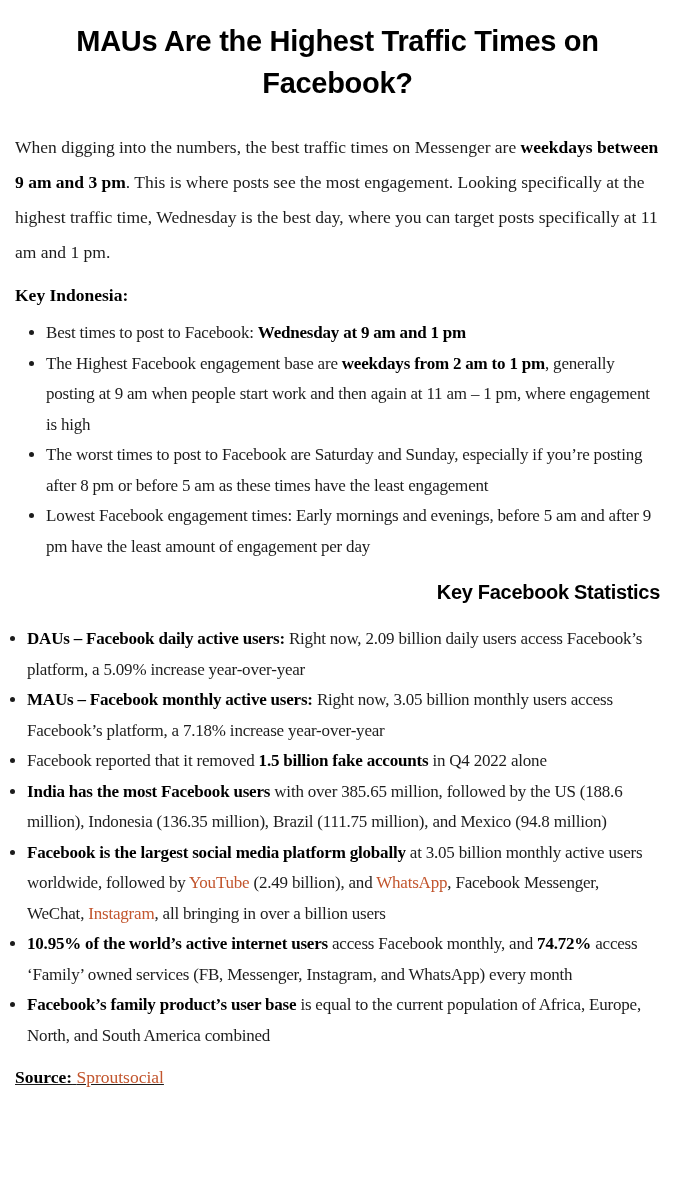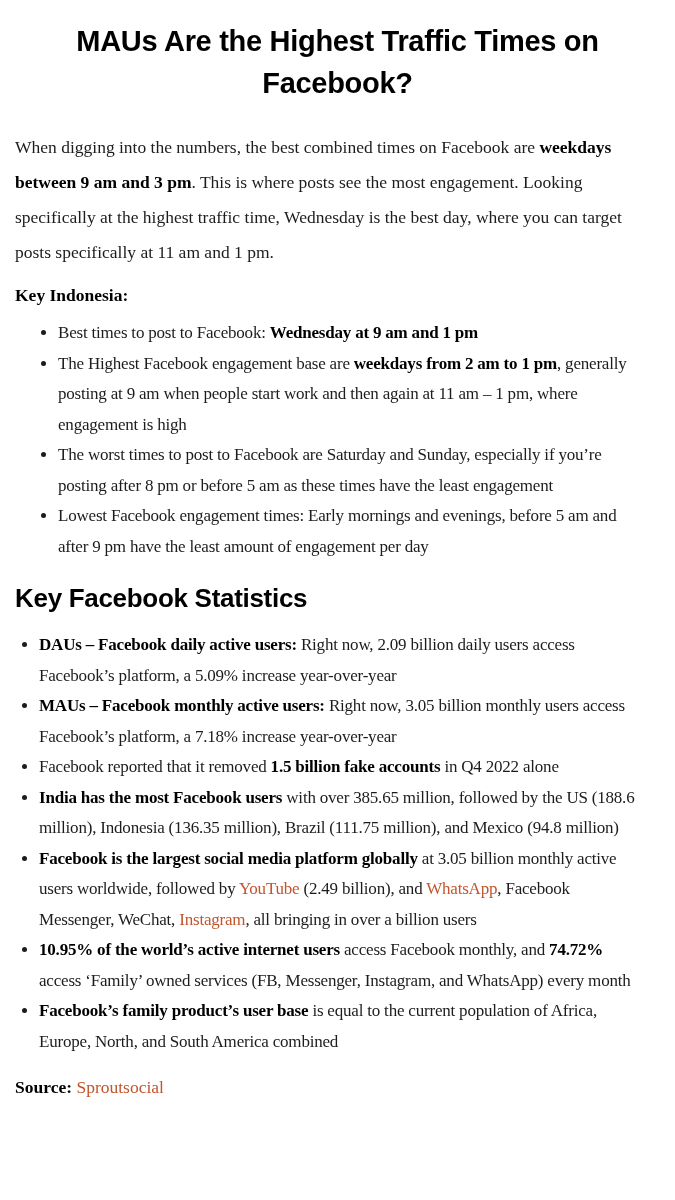--- a/index.html
+++ b/index.html
@@ -34,62 +34,63 @@
   p.ks-label {
     margin: 10px 0 0 0;
     font-size: 17.5px;
     line-height: 30px;
     font-weight: bold;
     color: var(--heading, #000000);
   }
 
   ul.bullet-list {
     list-style: disc outside;
-    margin: 16px;
+    margin: 4px;
     font-size: 17px;
     line-height: 30.5px;
     letter-spacing: -0.2px;
   }
   ul.list-1 { margin-top: 8px;  padding-left: 27px; }
   ul.list-2 { margin-top: 12px; padding-left: 8px; }
   ul.bullet-list li { margin: 0; padding: 0; }
 
   h2.section-title {
     font-family: "Liberation Sans", "DejaVu Sans", sans-serif;
     font-weight: 800;
     color: var(--heading, #000000);
-    font-size: 26px;
+    font-size: 20px;
     line-height: 40px;
     letter-spacing: -0.3px;
-    text-align: left;
+    text-align: right;
     margin: 10px 0 0 0;
   }
 
   p.source-line {
     margin: 12px 0 0 0;
     font-size: 17.5px;
     line-height: 28px;
+    text-decoration: underline;
   }
   .source-label { font-weight: bold; color: var(--heading, #000000); }
 
   .b { font-weight: bold; color: var(--heading, #000000); }
   a.inline-link {
     color: var(--link, #c2552d);
     text-decoration: none;
     cursor: pointer;
   }
 </style>
 </head>
 <body>
 
 <div class="container">
 
   <h1 class="page-title">MAUs Are the Highest Traffic Times on Facebook?</h1>
 
-  <p class="intro"><span>When digging into the numbers, the best combined times on Facebook are </span><span class="b">weekdays between 9 am and 3 pm</span><span>. This is where posts see the most engagement. Looking specifically at the highest traffic time, Wednesday is the best day, where you can target posts specifically at 11 am and 1 pm.</span></p>
+  <p class="intro"><span>When digging into the numbers, the best traffic times on Messenger are </span><span class="b">weekdays between 9 am and 3 pm</span><span>. This is where posts see the most engagement. Looking specifically at the highest traffic time, Wednesday is the best day, where you can target posts specifically at 11 am and 1 pm.</span></p>
 
   <p class="ks-label">Key Indonesia:</p>
 
   <ul class="bullet-list list-1">
       <li><span>Best times to post to Facebook: </span><span class="b">Wednesday at 9 am and 1 pm</span></li>
       <li><span>The Highest Facebook engagement base are </span><span class="b">weekdays from 2 am to 1 pm</span><span>, generally posting at 9 am when people start work and then again at 11 am – 1 pm, where engagement is high</span></li>
       <li><span>The worst times to post to Facebook are Saturday and Sunday, especially if you’re posting after 8 pm or before 5 am as these times have the least engagement</span></li>
       <li><span>Lowest Facebook engagement times: Early mornings and evenings, before 5 am and after 9 pm have the least amount of engagement per day</span></li>
     </ul>
 

